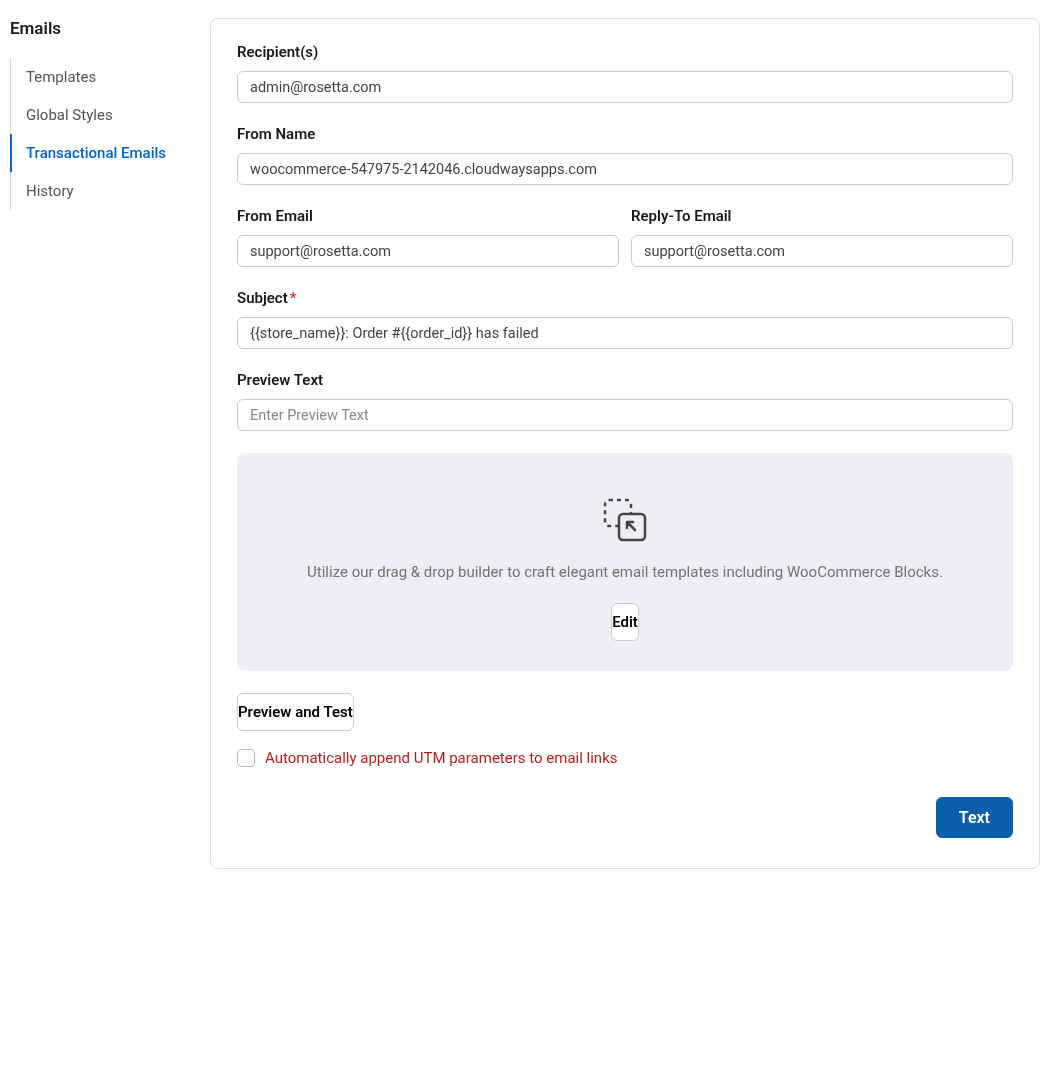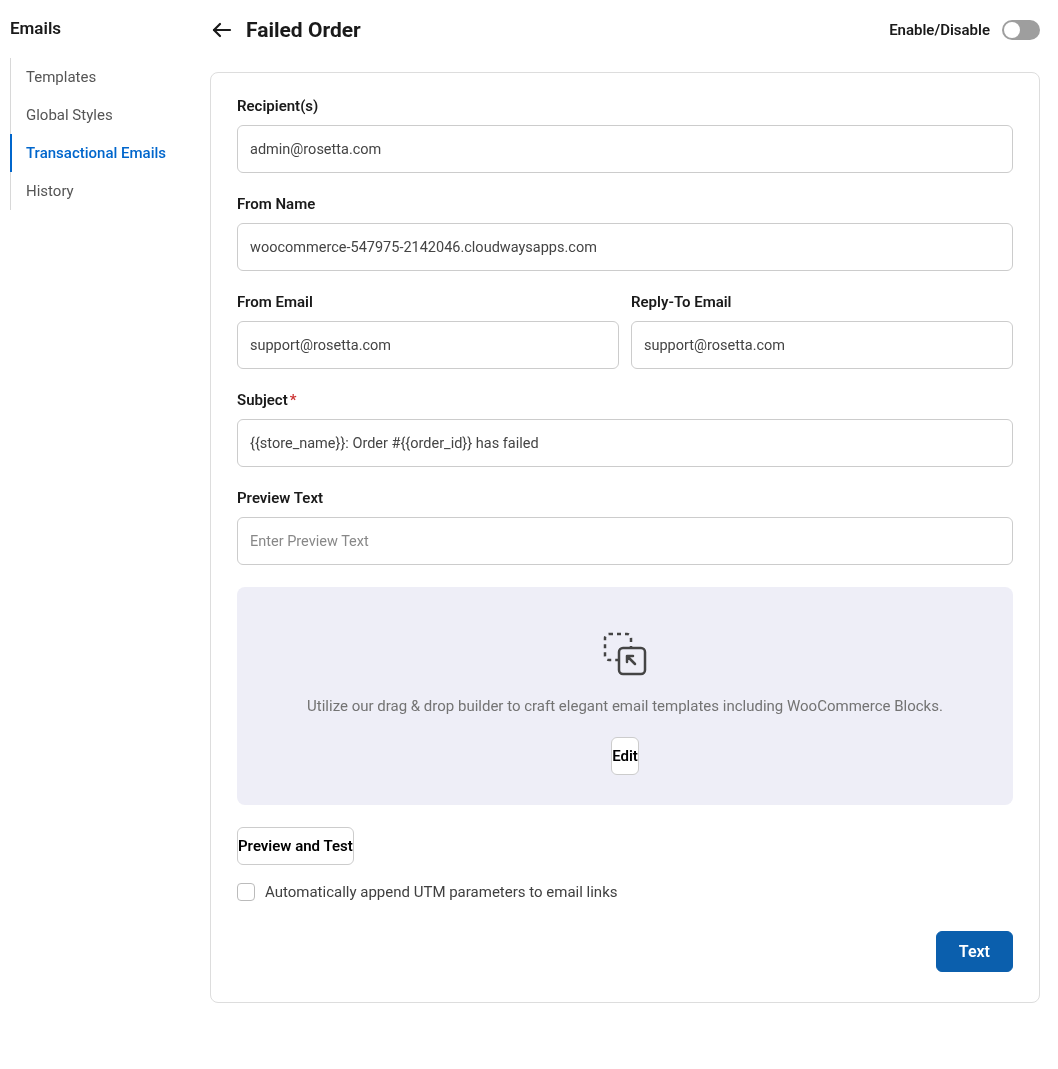--- a/index.html
+++ b/index.html
@@ -106,21 +106,21 @@
     }
     .field-label {
       font-size: 15px;
       font-weight: 600;
       margin-bottom: 10px;
       display: block;
     }
     .required { color: #cc3333; margin-left: 2px; }
     .input {
       width: 100%;
-      height: 48px;
+      height: 32px;
       border: 1px solid #ccc;
       border-radius: 6px;
       padding: 8px 12px;
       font-size: 14.5px;
       color: #444;
       font-family: inherit;
     }
     .input::placeholder { color: #888; }
     .helper {
       color: #888;
@@ -170,21 +170,21 @@
       margin-top: 18px;
       margin-bottom: 30px;
     }
     .checkbox {
       width: 18px;
       height: 18px;
       border: 1.5px solid #bbb;
       border-radius: 4px;
       cursor: pointer;
     }
-    .checkbox-label { font-size: 15px; color: #404040; }
+    .checkbox-label { font-size: 15px; color: #b91c1c; }
     .footer-actions {
       display: flex;
       justify-content: flex-end;
     }
     .preview-row { margin-bottom: 8px; }
   </style>
 </head>
 <body>
 
 <div class="layout">
@@ -192,37 +192,20 @@
     <div class="sidebar-title">Emails</div>
     <div class="sidebar-nav">
       <div class="sidebar-item">Templates</div>
       <div class="sidebar-item">Global Styles</div>
       <div class="sidebar-item active">Transactional Emails</div>
       <div class="sidebar-item">History</div>
     </div>
   </div>
 
   <div class="main">
-    <div class="header-row">
-      <div class="header-left">
-        <span class="back-arrow">
-          <svg width="24" height="24" viewBox="0 0 24 24" fill="none" stroke="#1a1a1a" stroke-width="2.2" stroke-linecap="round" stroke-linejoin="round">
-              <line x1="20" y1="12" x2="4" y2="12"></line>
-              <polyline points="10 18 4 12 10 6"></polyline>
-            </svg>
-        </span>
-        <span class="page-title">Failed Order</span>
-      </div>
-      <div class="header-right">
-        <span class="toggle-label">Enable/Disable</span>
-        <div class="toggle">
-          <div class="toggle-knob"></div>
-        </div>
-      </div>
-    </div>
 
     <div class="card">
       <div class="card-body">
 
         <div class="field">
           <label class="field-label">Recipient(s)</label>
           <input class="input" type="text" value="admin@rosetta.com" style="">
         </div>
 
         <div class="field">

